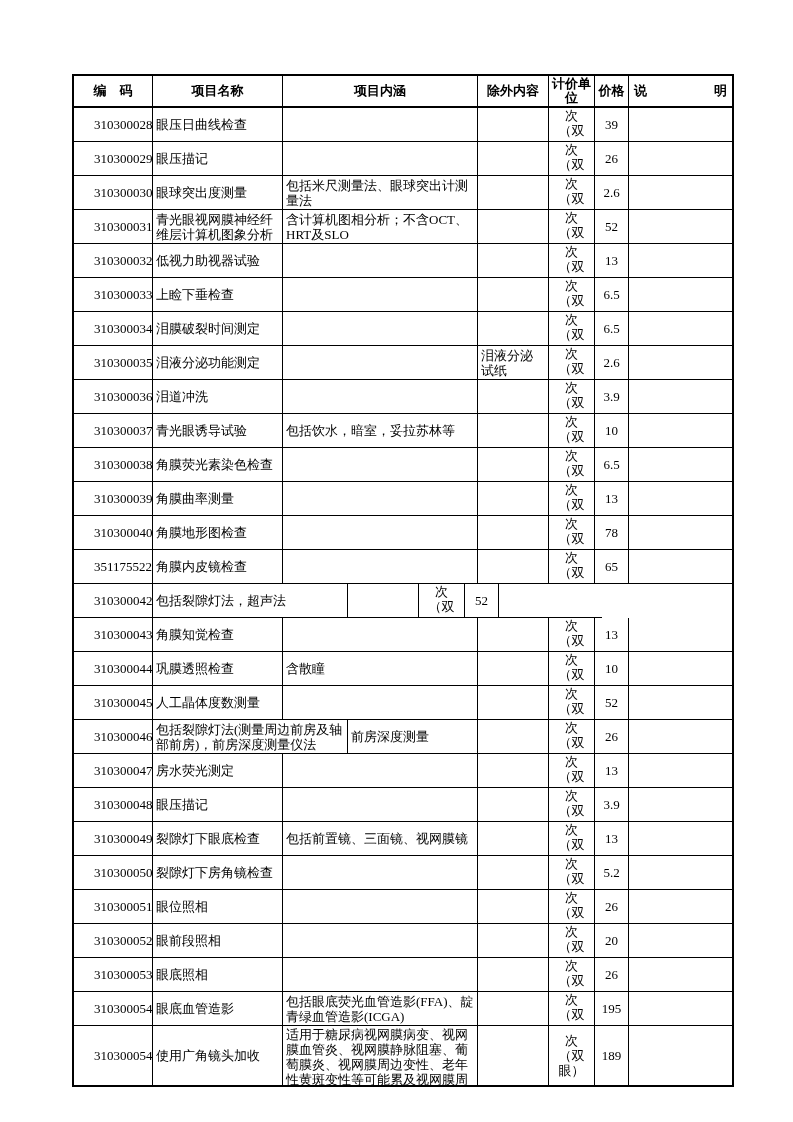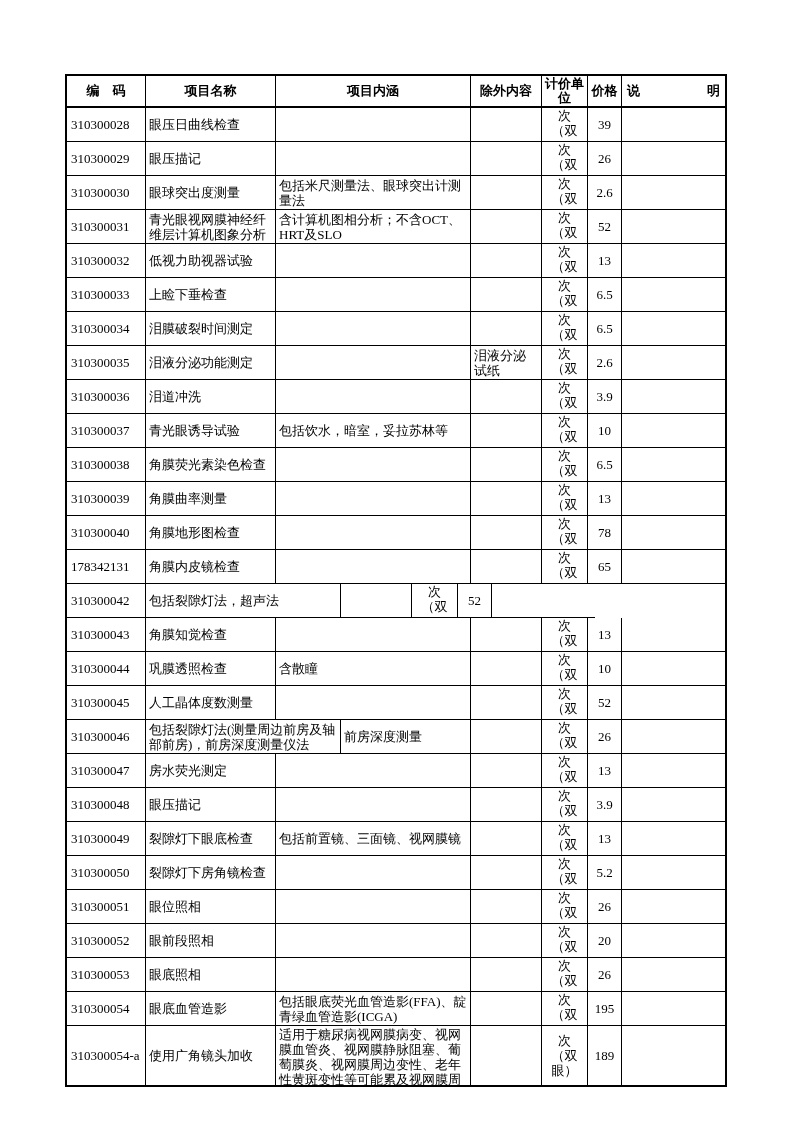--- a/index.html
+++ b/index.html
@@ -10,21 +10,21 @@
     width: 793px;
     height: 1122px;
     background: #ffffff;
     position: relative;
     font-family: "Liberation Serif", "DejaVu Serif", serif;
     color: #000000;
     overflow: hidden;
   }
   .price-table {
     position: absolute;
-    left: 65px;
+    left: 72px;
     top: 74px;
     width: 662px;
     border: 2px solid #000000;
     box-sizing: border-box;
     background: #ffffff;
   }
   .row {
     display: flex;
     align-items: stretch;
     min-height: 31px;
@@ -54,21 +54,21 @@
   .header-row .cell {
     border-bottom: 2px solid #000000;
     justify-content: center;
     text-align: center;
     line-height: 14px;
     padding: 1px 2px;
   }
   .last-row .cell {
     border-bottom: none;
   }
-  .c-code     { width: 79px;  padding-left: 4px; white-space: nowrap; }
+  .c-code     { width: 79px;  padding-left: 20px; white-space: nowrap; }
   .c-name     { width: 130px; }
   .c-content  { width: 195px; }
   .c-excluded { width: 71px;  }
   .c-unit     { width: 46px;  text-align: center; padding: 0 8px; justify-content: flex-start; }
   .c-price    { width: 34px;  text-align: center; padding: 9px 0; }
   .c-note     { width: 103px; border-right: none; }
   .c-unit .inner {
     max-height: 30px;
     overflow: hidden;
     line-break: strict;
@@ -409,21 +409,21 @@
         </div>
         <div class="cell c-price">
           <div class="inner">78</div>
         </div>
         <div class="cell c-note">
           <div class="inner"></div>
         </div>
       </div>
       <div class="row">
         <div class="cell c-code">
-          <div class="inner">178342131</div>
+          <div class="inner">351175522</div>
         </div>
         <div class="cell c-name">
           <div class="inner">角膜内皮镜检查</div>
         </div>
         <div class="cell c-content">
           <div class="inner"></div>
         </div>
         <div class="cell c-excluded">
           <div class="inner"></div>
         </div>

